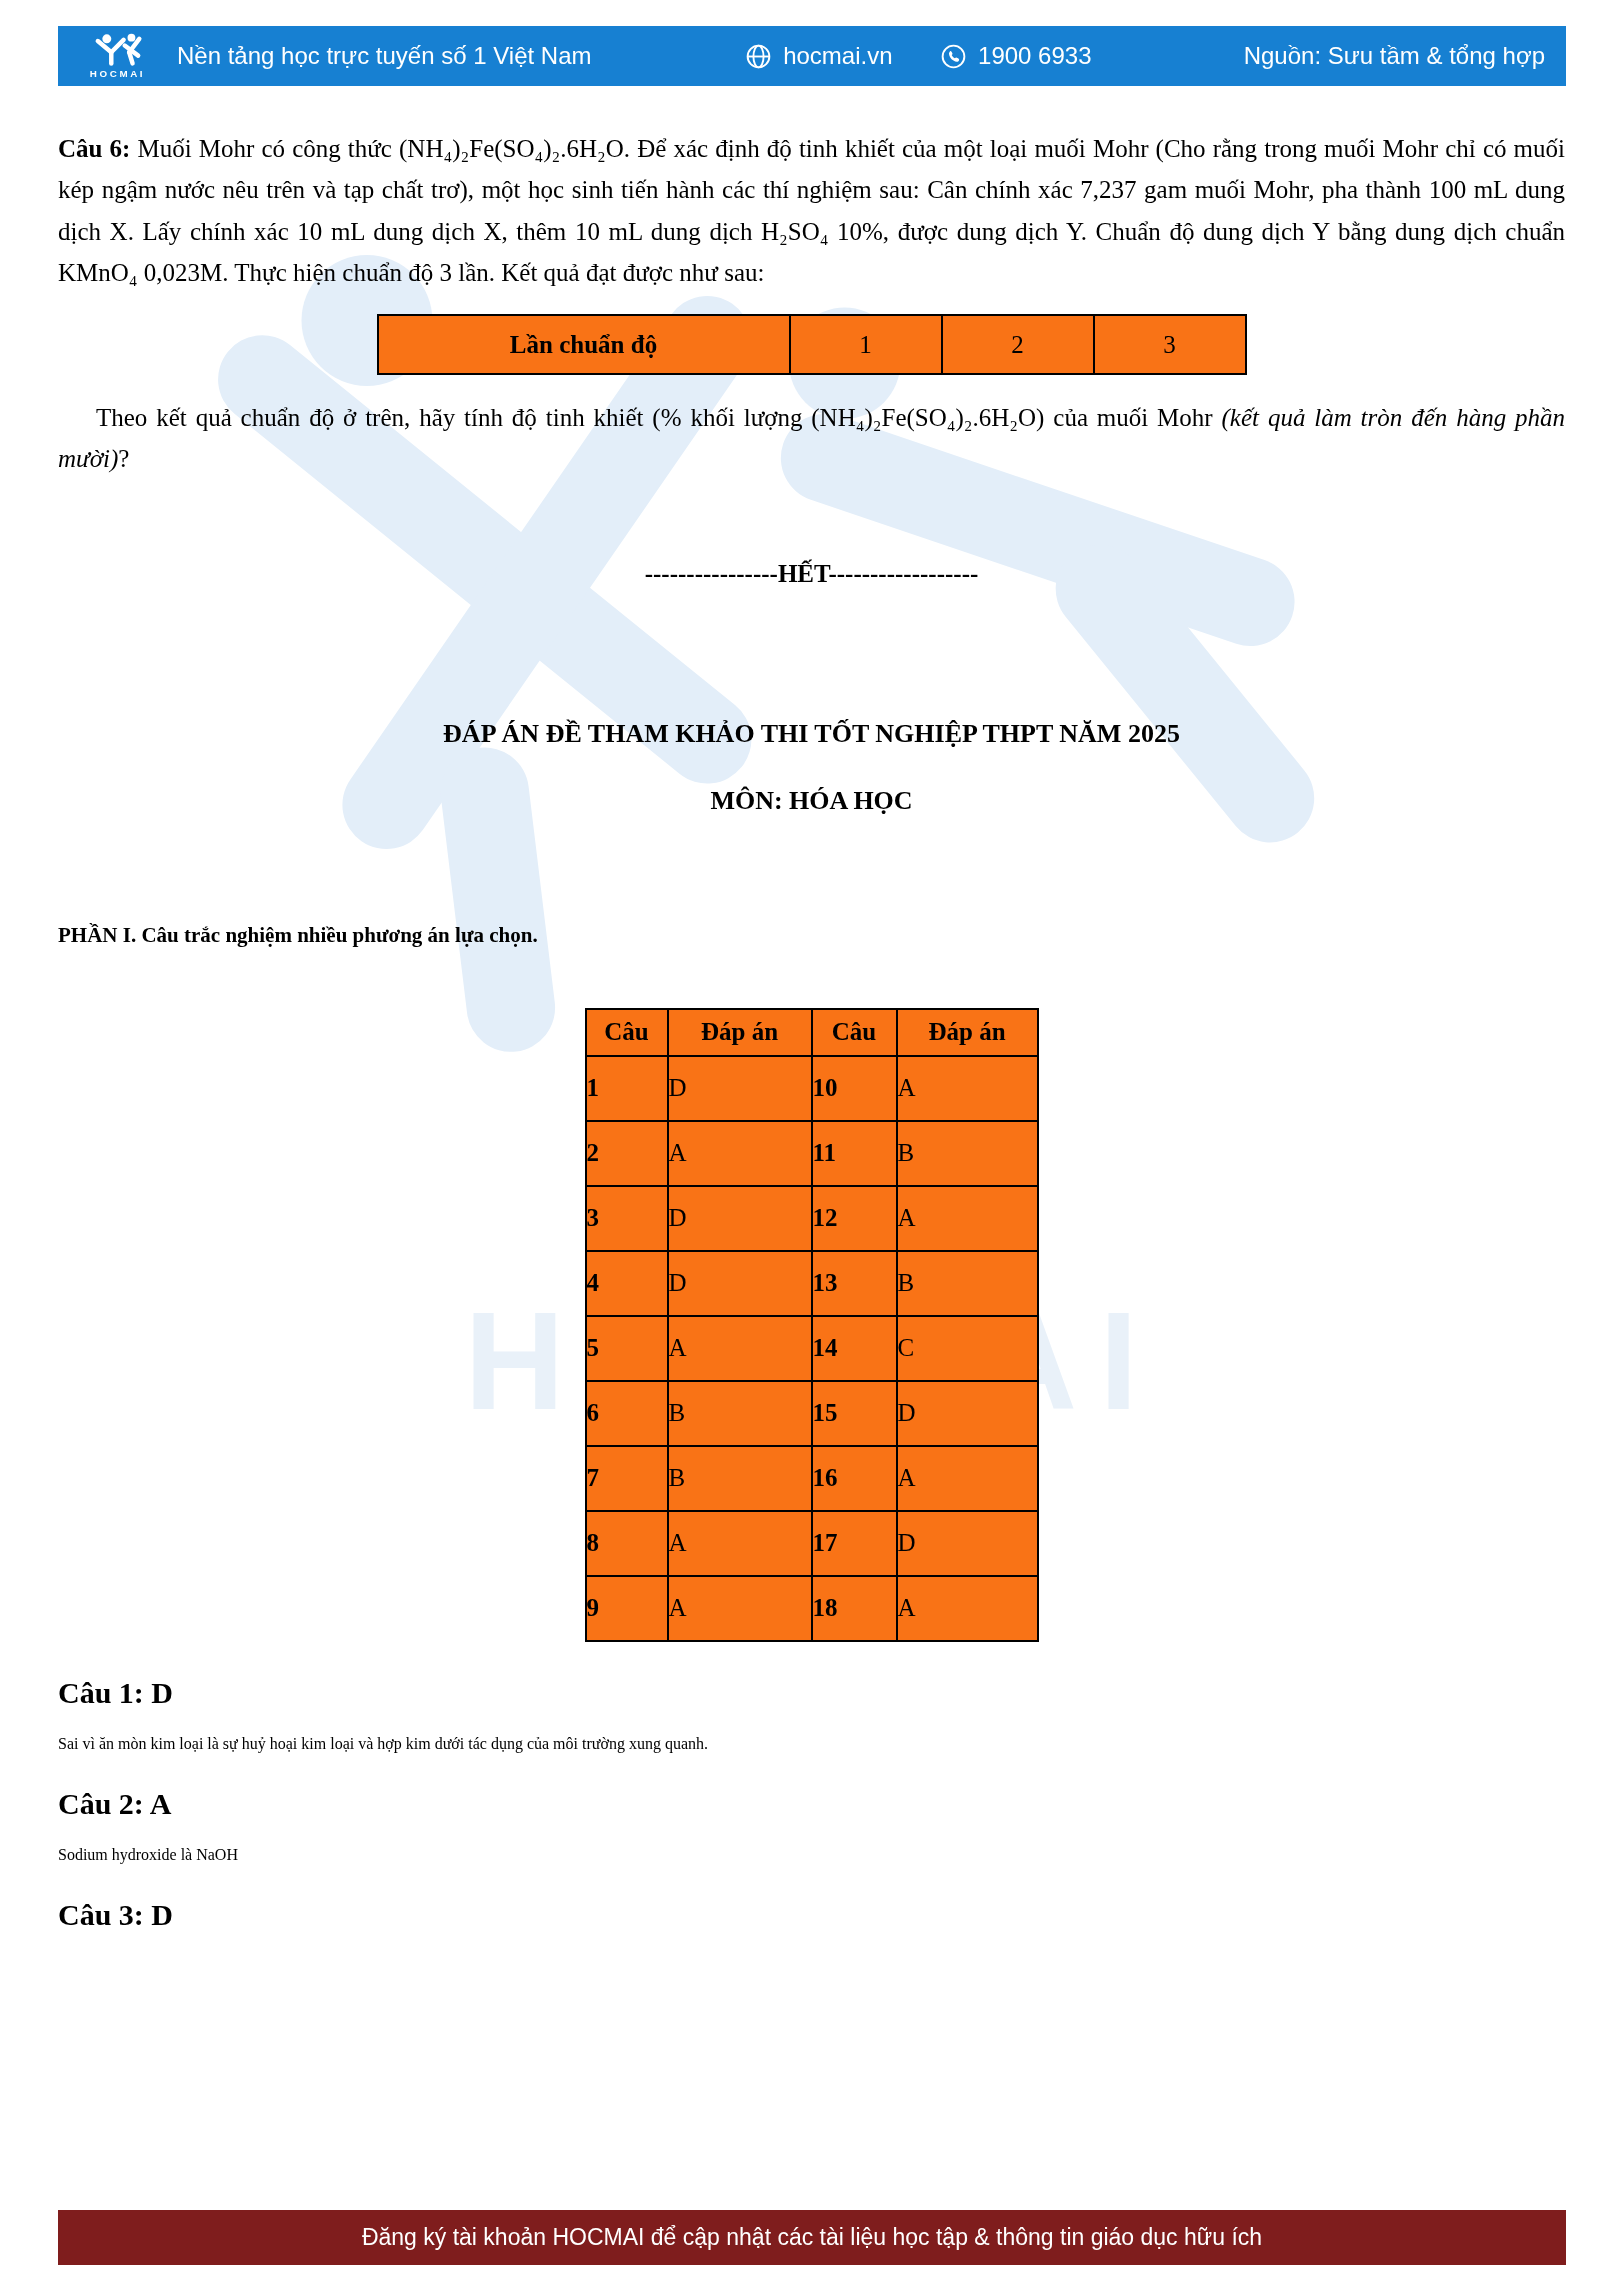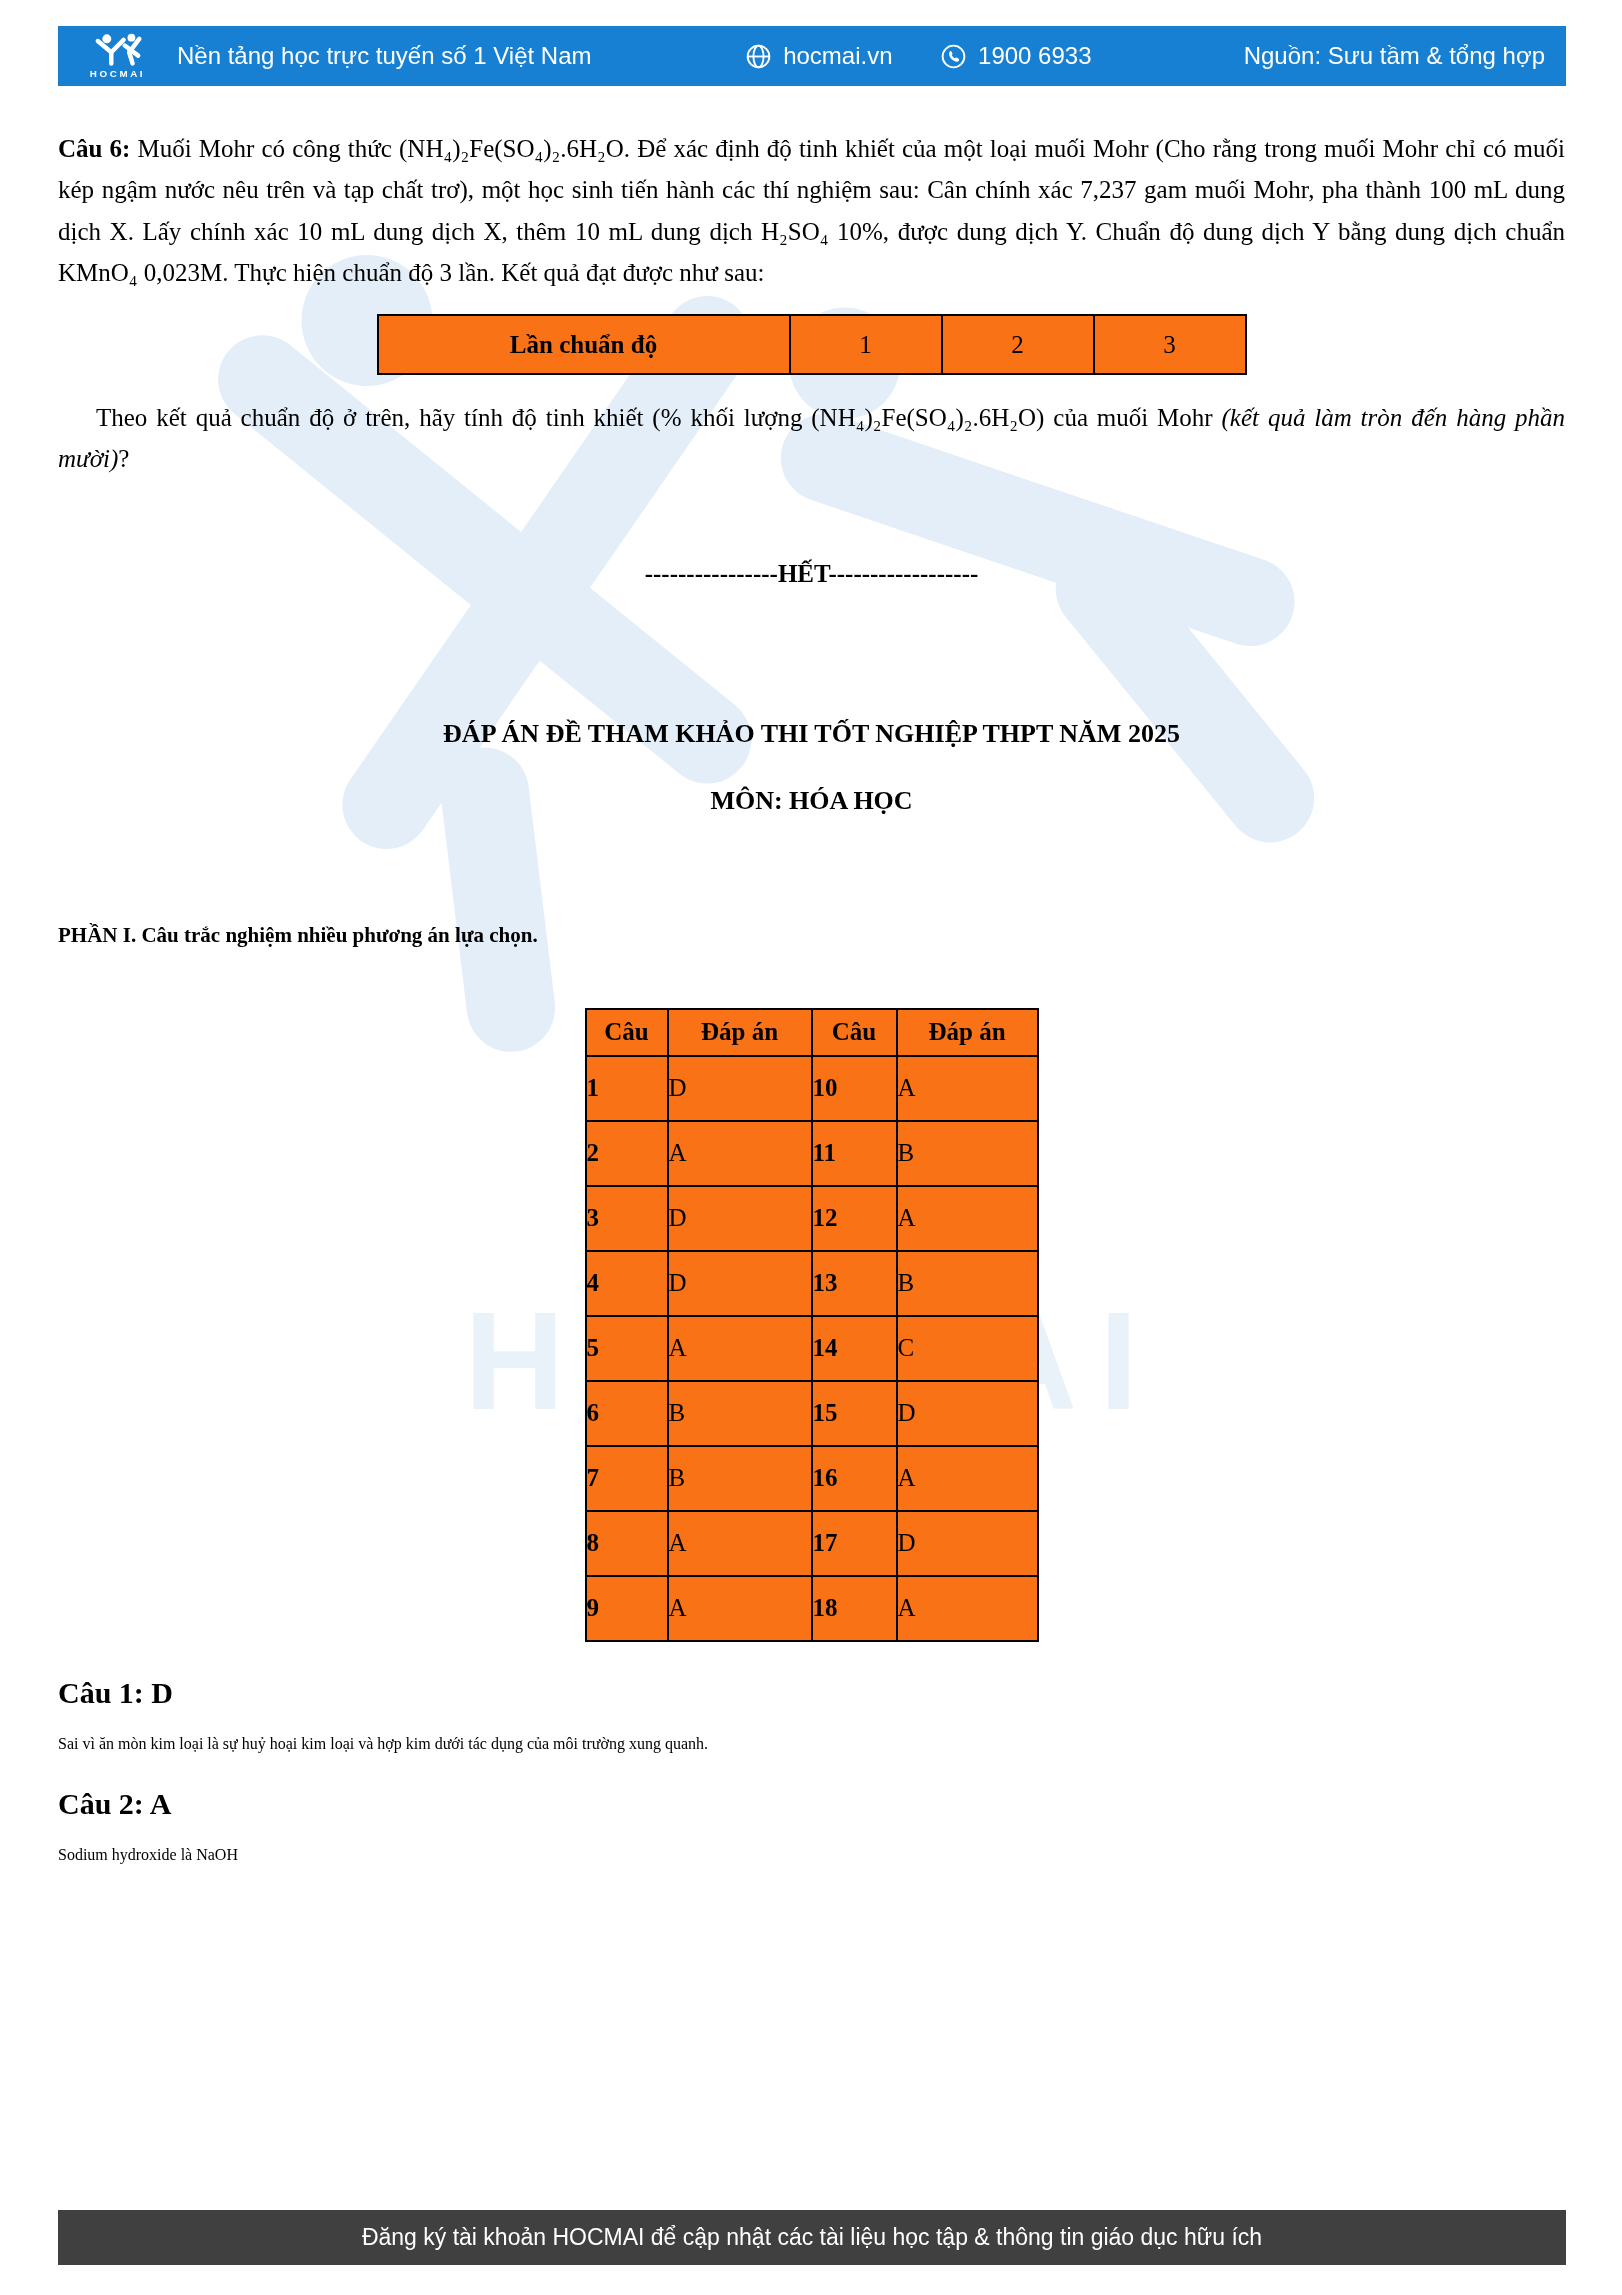--- a/index.html
+++ b/index.html
@@ -51,21 +51,21 @@
   .a-table th { height:47px; font-weight:bold; }
   .a-table td { height:65px; }
   .a-table .w0 { width:82px; } .a-table .w1 { width:144px; }
   .a-table .w2 { width:85px; } .a-table .w3 { width:141px; }
   .a-table .num { font-weight:bold; }
   .expl-label { margin-top:34px; font-weight:bold; font-size:30px; }
   .expl-text { margin-top:25px; font-size:16px; }
   
   .bottombar {
     position:absolute; left:58px; bottom:30px; width:1508px; height:55px; z-index:3;
-    background:#404040; color:#fff; display:flex; align-items:center; justify-content:center;
+    background:#7f1d1d; color:#fff; display:flex; align-items:center; justify-content:center;
     font-family:"Liberation Sans","DejaVu Sans",sans-serif; font-size:23px;
   }
 </style>
 </head>
 <body>
 
 <div class="page">
 
   <svg class="wm-figure" viewBox="0 0 1780 1250" aria-hidden="true">
     <g stroke="#e3eef9" stroke-width="135" stroke-linecap="round" fill="none">
@@ -219,20 +219,21 @@
           <td>A</td>
         </tr>
       </tbody>
     </table>
 
     <div>
       <p class="expl-label">Câu 1: D</p>
       <p class="expl-text">Sai vì ăn mòn kim loại là sự huỷ hoại kim loại và hợp kim dưới tác dụng của môi trường xung quanh.</p>
       <p class="expl-label">Câu 2: A</p>
       <p class="expl-text">Sodium hydroxide là NaOH</p>
+      <p class="expl-label">Câu 3: D</p>
     </div>
 
   </main>
 
   <footer class="bottombar">
     <span>Đăng ký tài khoản HOCMAI để cập nhật các tài liệu học tập &amp; thông tin giáo dục hữu ích</span>
   </footer>
 
 </div>
 

